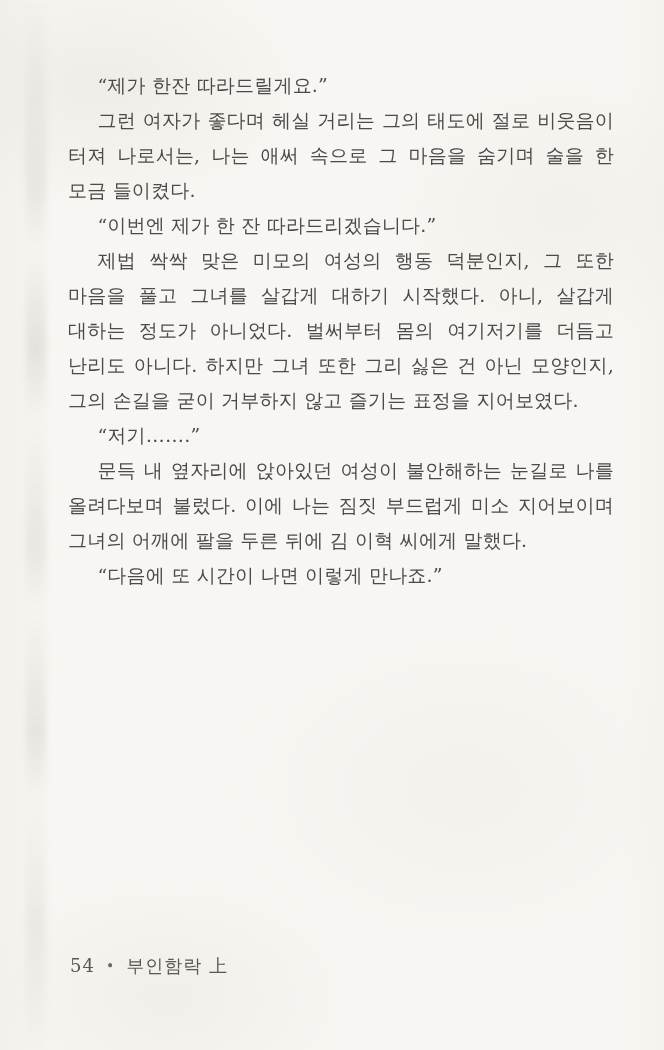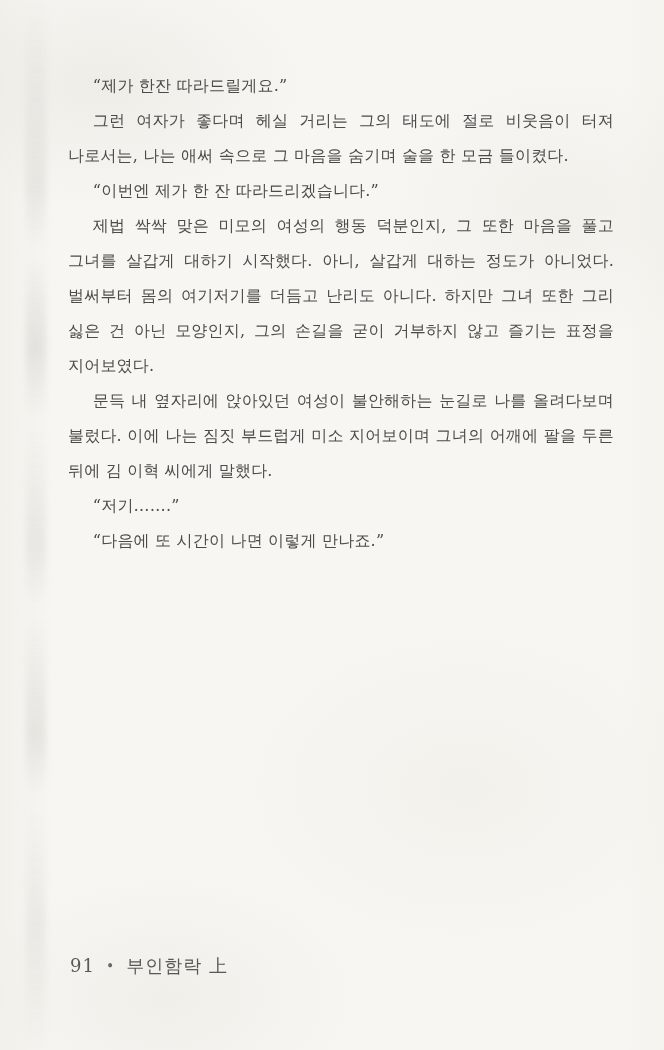--- a/index.html
+++ b/index.html
@@ -46,21 +46,21 @@
         rgba(0,0,0,0)        76%,
         rgba(120,118,112,0.08) 88%,
         rgba(0,0,0,0)        100%);
     filter: blur(3px);
   }
   .text-block {
     position: absolute;
     left: 68px;
     top: 68px;
     width: 546px;
-    font-size: 16px;
+    font-size: 19px;
     line-height: 35px;
     color: #4c4b49;
     text-align: justify;
     word-break: keep-all;
     letter-spacing: 0.2px;
   }
   .para {
     margin: 0;
     text-indent: 1.55em;
   }
@@ -86,21 +86,21 @@
 <body>
 
 <div class="page">
   <div class="scan-artifacts"></div>
 
   <main class="text-block">
     <p class="para">“제가 한잔 따라드릴게요.”</p>
     <p class="para">그런 여자가 좋다며 헤실 거리는 그의 태도에 절로 비웃음이 터져 나로서는, 나는 애써 속으로 그 마음을 숨기며 술을 한 모금 들이켰다.</p>
     <p class="para">“이번엔 제가 한 잔 따라드리겠습니다.”</p>
     <p class="para">제법 싹싹 맞은 미모의 여성의 행동 덕분인지, 그 또한 마음을 풀고 그녀를 살갑게 대하기 시작했다. 아니, 살갑게 대하는 정도가 아니었다. 벌써부터 몸의 여기저기를 더듬고 난리도 아니다. 하지만 그녀 또한 그리 싫은 건 아닌 모양인지, 그의 손길을 굳이 거부하지 않고 즐기는 표정을 지어보였다.</p>
+    <p class="para">“저기…….”</p>
     <p class="para">문득 내 옆자리에 앉아있던 여성이 불안해하는 눈길로 나를 올려다보며 불렀다. 이에 나는 짐짓 부드럽게 미소 지어보이며 그녀의 어깨에 팔을 두른 뒤에 김 이혁 씨에게 말했다.</p>
-    <p class="para">“저기…….”</p>
     <p class="para">“다음에 또 시간이 나면 이렇게 만나죠.”</p>
   </main>
 
   <footer class="footer">
-    <span>91</span><span class="sep">•</span><span>부인함락 上</span>
+    <span>54</span><span class="sep">•</span><span>부인함락 上</span>
   </footer>
 </div>
 
 </body></html>

